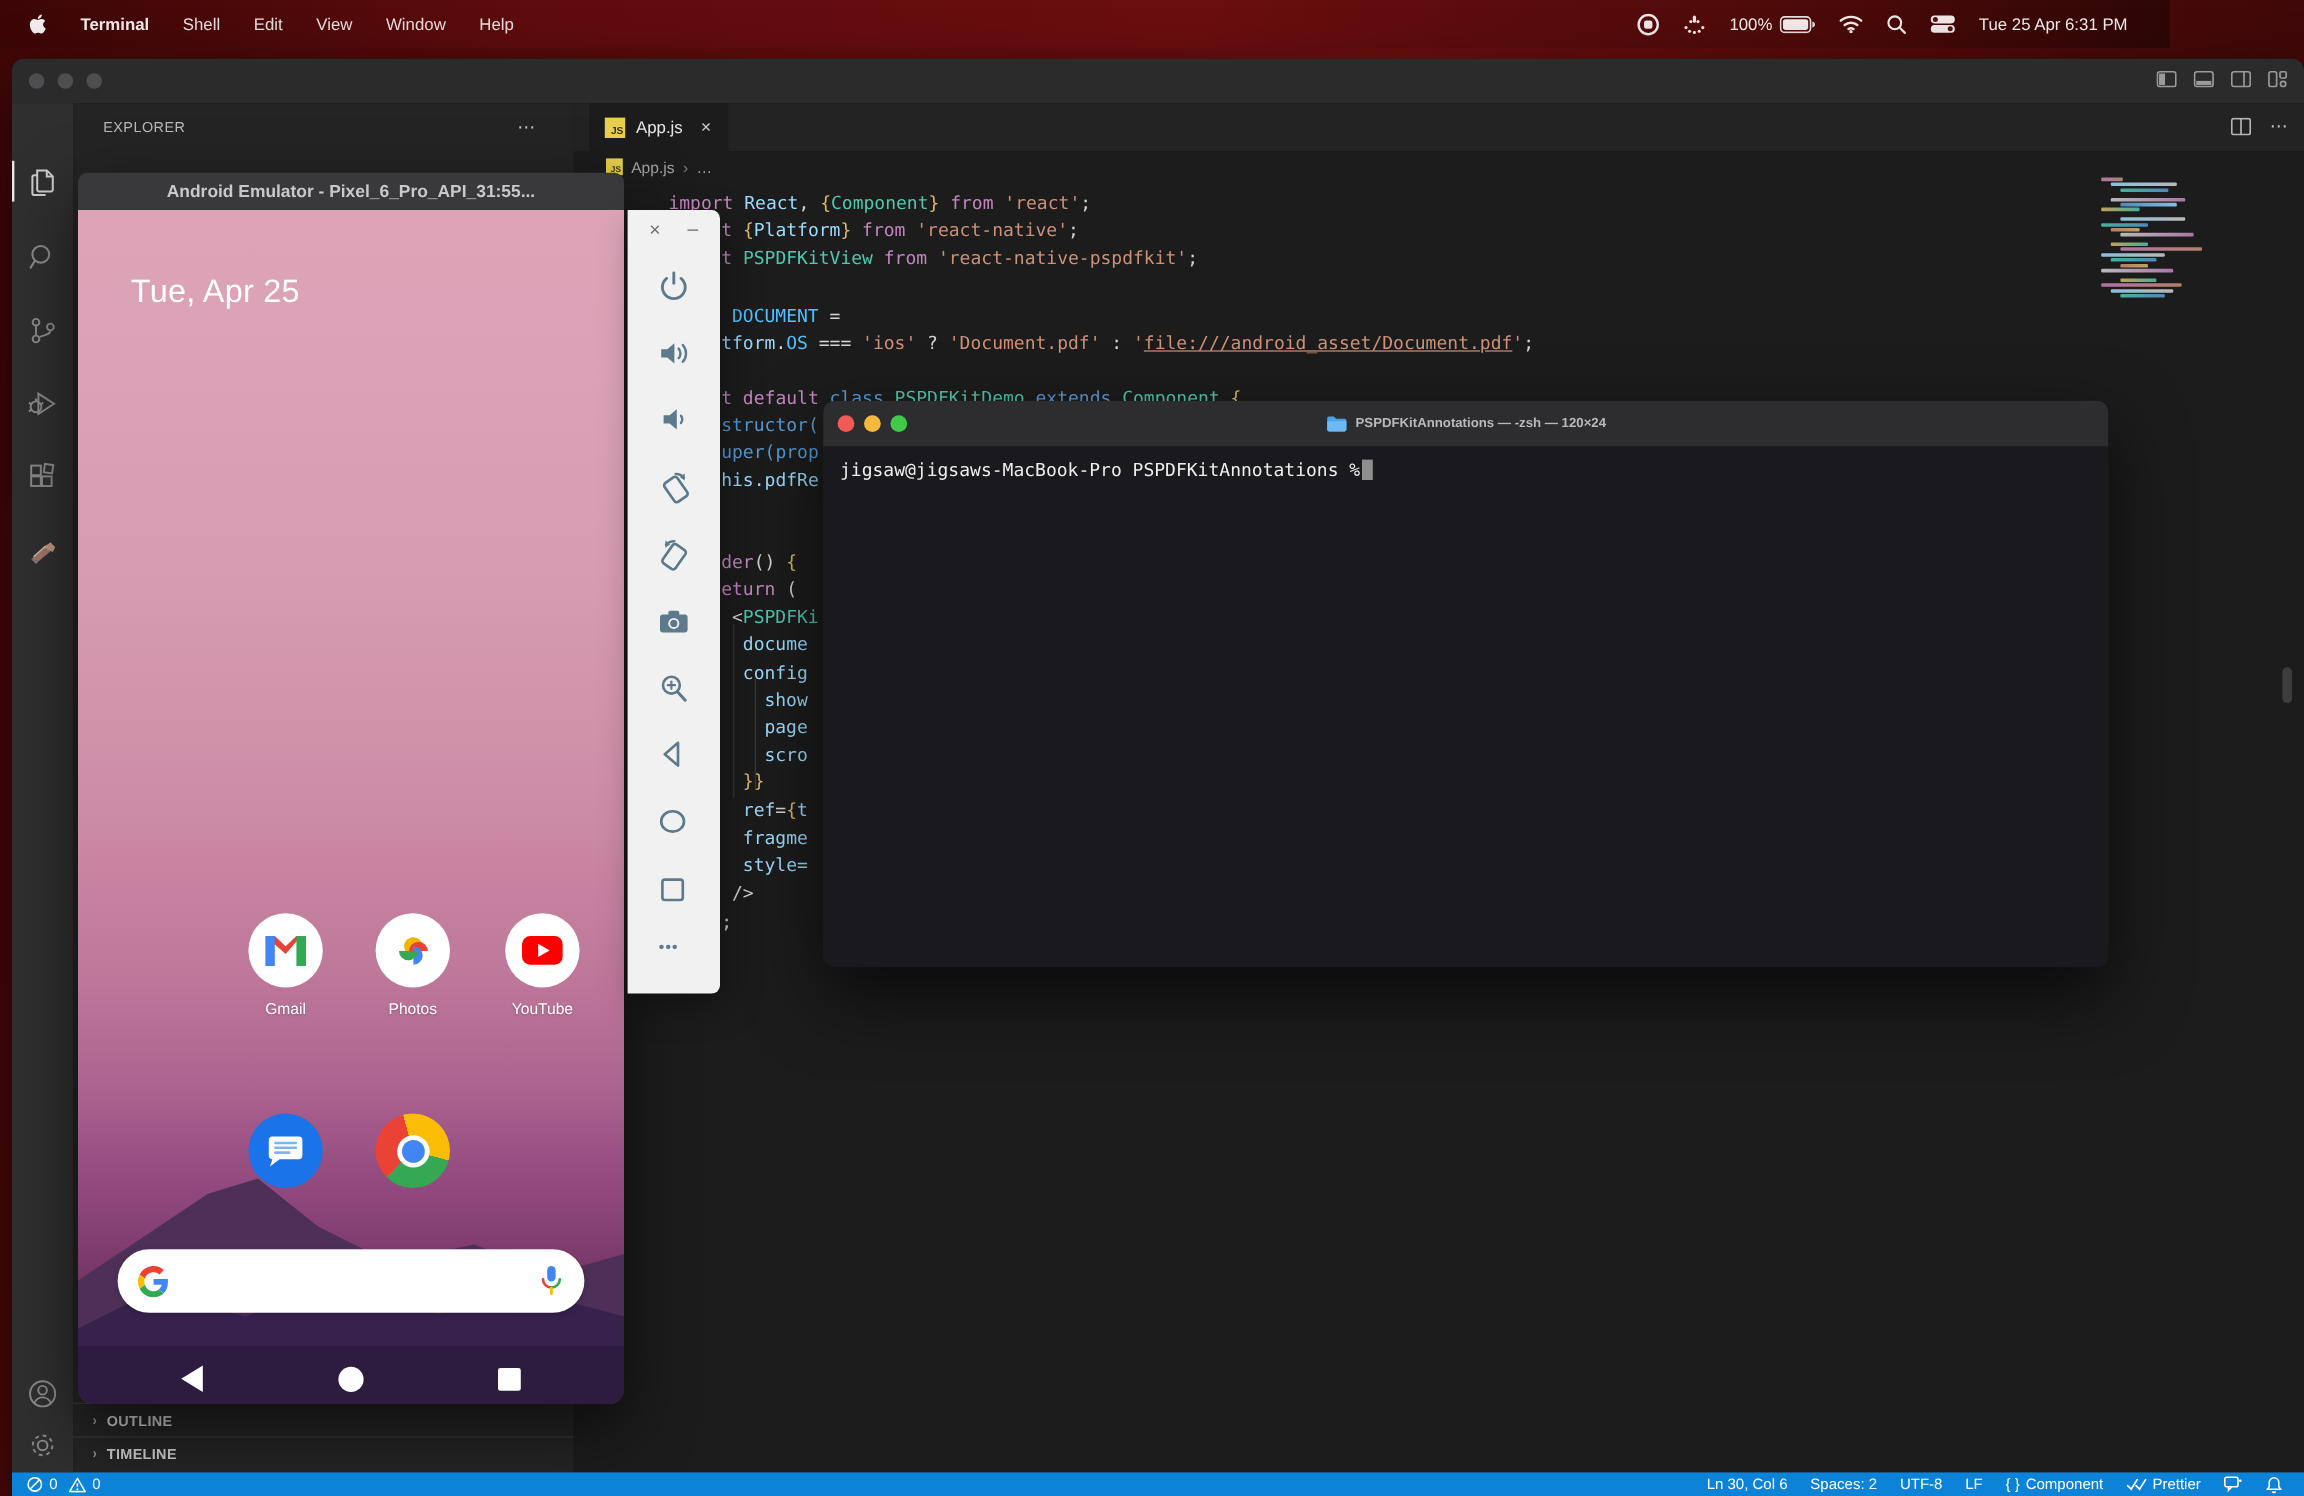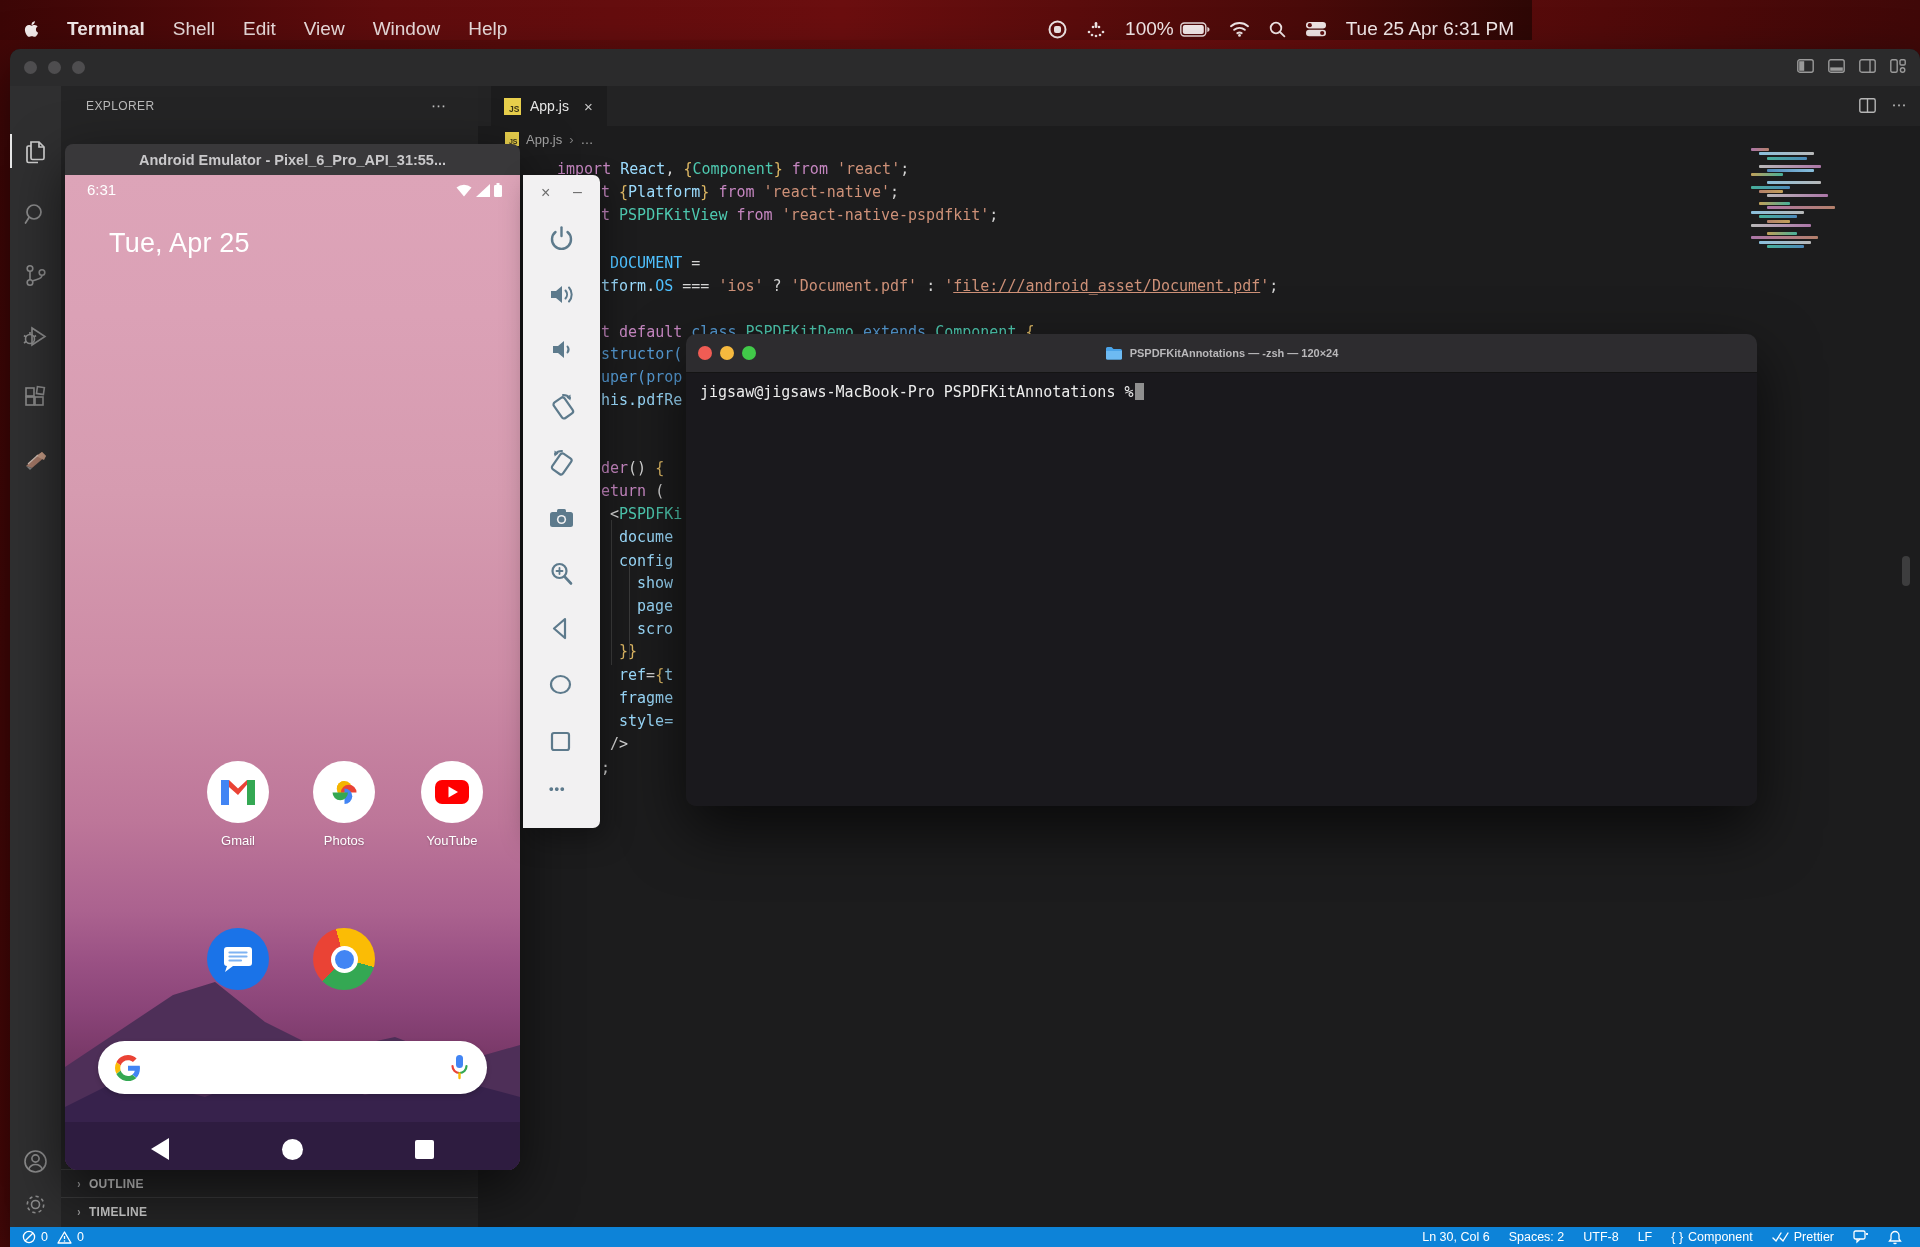--- a/index.html
+++ b/index.html
@@ -1,27 +1,27 @@
 <!DOCTYPE html>
 <html><head>
 <meta charset="utf-8">
 <style>
   html,body{margin:0;padding:0;background:#200404;}
   .stage{position:relative;width:1920px;height:1247px;overflow:hidden;
          font-family:"Liberation Sans",sans-serif;
          background:linear-gradient(100deg,#420707 0%,#5e0c0c 30%,#6b0e0e 55%,#4c0909 80%,#330707 100%);}
   .abs{position:absolute;}
   
-  .menubar{left:0;top:0;width:1532px;height:40px;display:flex;align-items:flex-end;
-           color:#f3e9e9;font-size:19px;
+  .menubar{left:0;top:0;width:1808px;height:40px;display:flex;align-items:center;
+           color:#f3e9e9;font-size:14px;
            background:linear-gradient(90deg,#3c0606 0%,#5f0c0d 25%,#6b0e0f 55%,#4a0a09 85%,#2e0705 100%);}
   .mb-left{display:flex;align-items:center;gap:28px;padding-left:24px;}
   .mb-app{font-weight:bold;}
   .mb-item{opacity:.94;cursor:default;}
-  .mb-right{margin-left:auto;display:flex;align-items:center;gap:19px;padding-right:18px;}
+  .mb-right{margin-left:auto;display:flex;align-items:center;gap:19px;padding-right:35px;}
   
   .vscode{left:10px;top:49px;width:1910px;height:1198px;background:#1c1c1d;
           border-radius:10px 10px 0 0;box-shadow:0 18px 50px rgba(0,0,0,.6);}
   .vs-titlebar{left:0;top:0;width:100%;height:37px;background:#2b2b2c;border-radius:10px 10px 0 0;}
   .tl-dot{width:13px;height:13px;border-radius:50%;background:#4e4d4f;top:12px;}
   .vs-title{top:10px;width:100%;text-align:center;color:#9b9b9b;font-size:14px;}
   .vs-layouticons{top:10px;right:14px;display:flex;gap:14px;align-items:center;}
   .activitybar{left:0;top:37px;width:51px;height:1141px;background:#2f2f30;}
   .act-icon{left:12px;width:27px;height:27px;opacity:.85;}
   .sidebar{left:51px;top:37px;width:417px;height:1141px;background:#242425;}
@@ -352,35 +352,20 @@
       <div class="mm-row" style="width: 37px; margin-left: 20px; background: linear-gradient(90deg, rgb(78, 201, 176), rgb(86, 156, 214));"></div>
     </div>
   <div class="abs scrollnub"></div>
 
   <div class="abs emuwin">
     <div class="abs emu-titlebar">
       <span>Android Emulator - Pixel_6_Pro_API_31:55...</span>
     </div>
     <div class="abs phone">
 
-      <div class="abs ph-status">
-        <span class="abs" style="left:22px;top:0">6:31</span>
-        <span class="abs" style="right:18px;top:2px;display:flex;gap:4px;align-items:flex-end">
-          <svg width="16" height="13" viewBox="0 0 16 13">
-              <path d="M8 12.5 L0.5 3.5 A12 12 0 0 1 15.5 3.5 Z" fill="#fff"></path>
-            </svg>
-          <svg width="14" height="13" viewBox="0 0 14 13">
-              <path d="M0 13 L14 13 L14 0 Z" fill="#fff"></path>
-            </svg>
-          <svg width="8" height="14" viewBox="0 0 8 14">
-              <rect x="2.5" y="0" width="3" height="2" fill="#fff"></rect>
-              <rect x="0" y="2" width="8" height="12" rx="1.2" fill="#fff"></rect>
-            </svg>
-        </span>
-      </div>
       <div class="abs ph-date">Tue, Apr 25</div>
 
       <svg class="abs" style="left:0;top:762px" width="455" height="233" viewBox="0 0 455 233">
         <polygon points="0,130 45,100 108,58 150,45 200,85 260,115 330,100 395,125 455,108 455,233 0,233" fill="#4e2f58"></polygon>
         <polygon points="0,170 60,140 140,160 220,128 300,158 380,140 455,160 455,233 0,233" fill="#37224c"></polygon>
         <rect x="0" y="185" width="455" height="48" fill="#2e1c40"></rect>
       </svg>
 
       <div class="abs appcircle" style="left:142px;top:586px">
         <svg width="34" height="27" viewBox="0 0 34 27">

